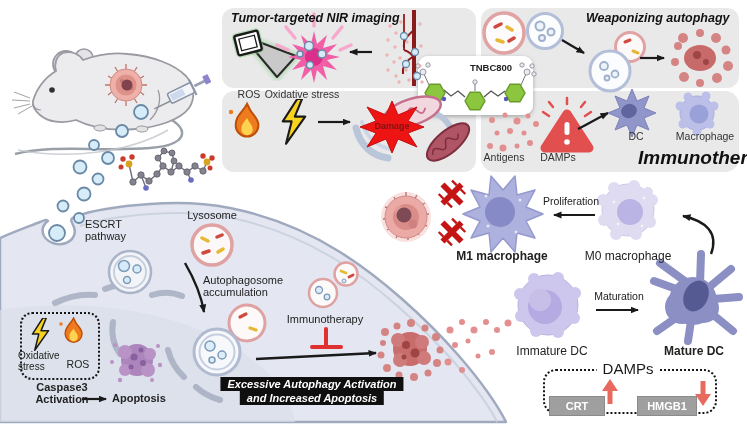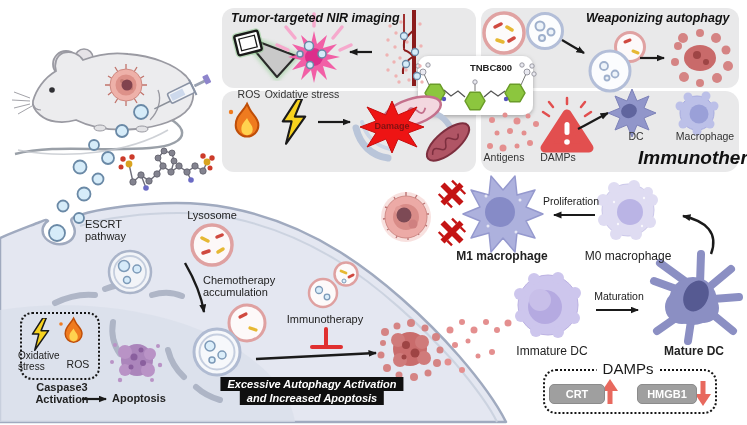--- a/index.html
+++ b/index.html
@@ -7,22 +7,22 @@
          font-family:"Liberation Sans",sans-serif;overflow:hidden;}
   .stage svg{position:absolute;left:0;top:0;}
   .lbl{position:absolute;color:#222;line-height:1.1;font-size:11px;z-index:5;}
   .c{transform:translateX(-50%);text-align:left;}
   .nw{white-space:nowrap;}
   .ptitle{font-size:12.5px;font-weight:700;font-style:italic;color:#111;}
   .small{font-size:10.5px;color:#333;}
   .banner{position:absolute;left:312px;transform:translateX(-50%);background:#0f0f0f;color:#fff;
           font-size:11px;font-weight:700;font-style:italic;padding:1px 7px;white-space:nowrap;z-index:6;}
   .dotbox{position:absolute;border:2px dotted #151515;border-radius:11px;z-index:4;}
-  .pill{position:absolute;background:#9f9f9f;border:1px solid #8b8b8b;border-radius:5px;color:#fff;
-        font-weight:700;font-size:11px;display:flex;align-items:center;justify-content:center;z-index:5;}
+  .pill{position:absolute;background:#9f9f9f;border:1px solid #8b8b8b;border-radius:0;color:#fff;
+        font-weight:700;font-size:11px;display:flex;align-items:center;justify-content:center;z-index:5;margin-top:12px;}
   .dampstitle{position:absolute;background:#fff;padding:0 6px;font-size:15px;color:#1a1a1a;z-index:6;
               transform:translateX(-50%);white-space:nowrap;}
   .bold{font-weight:700;}
   .dmg{color:#801212;font-weight:700;font-size:9px;}
 </style>
 </head>
 <body>
 
 <div class="stage">
 
@@ -567,21 +567,21 @@
 
 <div class="lbl small c nw" style="left:476px;top:152px;margin-left:28px;">Antigens</div>
 <div class="lbl small c nw" style="left:558px;top:152px;">DAMPs</div>
 <div class="lbl small c nw" style="left:636px;top:131px;">DC</div>
 <div class="lbl small c nw" style="left:705px;top:131px;">Macrophage</div>
 
 <div class="lbl c nw bold" style="left:491px;top:63px;font-size:9.5px;">TNBC800</div>
 
 <div class="lbl c" style="left:117px;top:218px;width:64px;">ESCRT pathway</div>
 <div class="lbl c nw" style="left:212px;top:209px;">Lysosome</div>
-<div class="lbl c" style="left:254px;top:274px;width:102px;">Chemotherapy accumulation</div>
+<div class="lbl c" style="left:254px;top:274px;width:102px;">Autophagosome accumulation</div>
 <div class="lbl c nw" style="left:325px;top:313px;">Immunotherapy</div>
 <div class="lbl c" style="left:45px;top:350px;width:54px;font-size:10px;">Oxidative stress</div>
 <div class="lbl c nw" style="left:78px;top:359px;font-size:10.5px;">ROS</div>
 <div class="lbl" style="left:27px;top:381px;width:70px;font-weight:600;text-align:center;">Caspase3 Activation</div>
 <div class="lbl nw" style="left:112px;top:392px;font-weight:600;">Apoptosis</div>
 
 <div class="banner" style="top:377px;">Excessive Autophagy Activation</div>
 <div class="banner" style="top:391px;">and Increased Apoptosis</div>
 
 <div class="lbl c nw bold" style="left:502px;top:250px;font-size:12px;">M1 macrophage</div>

